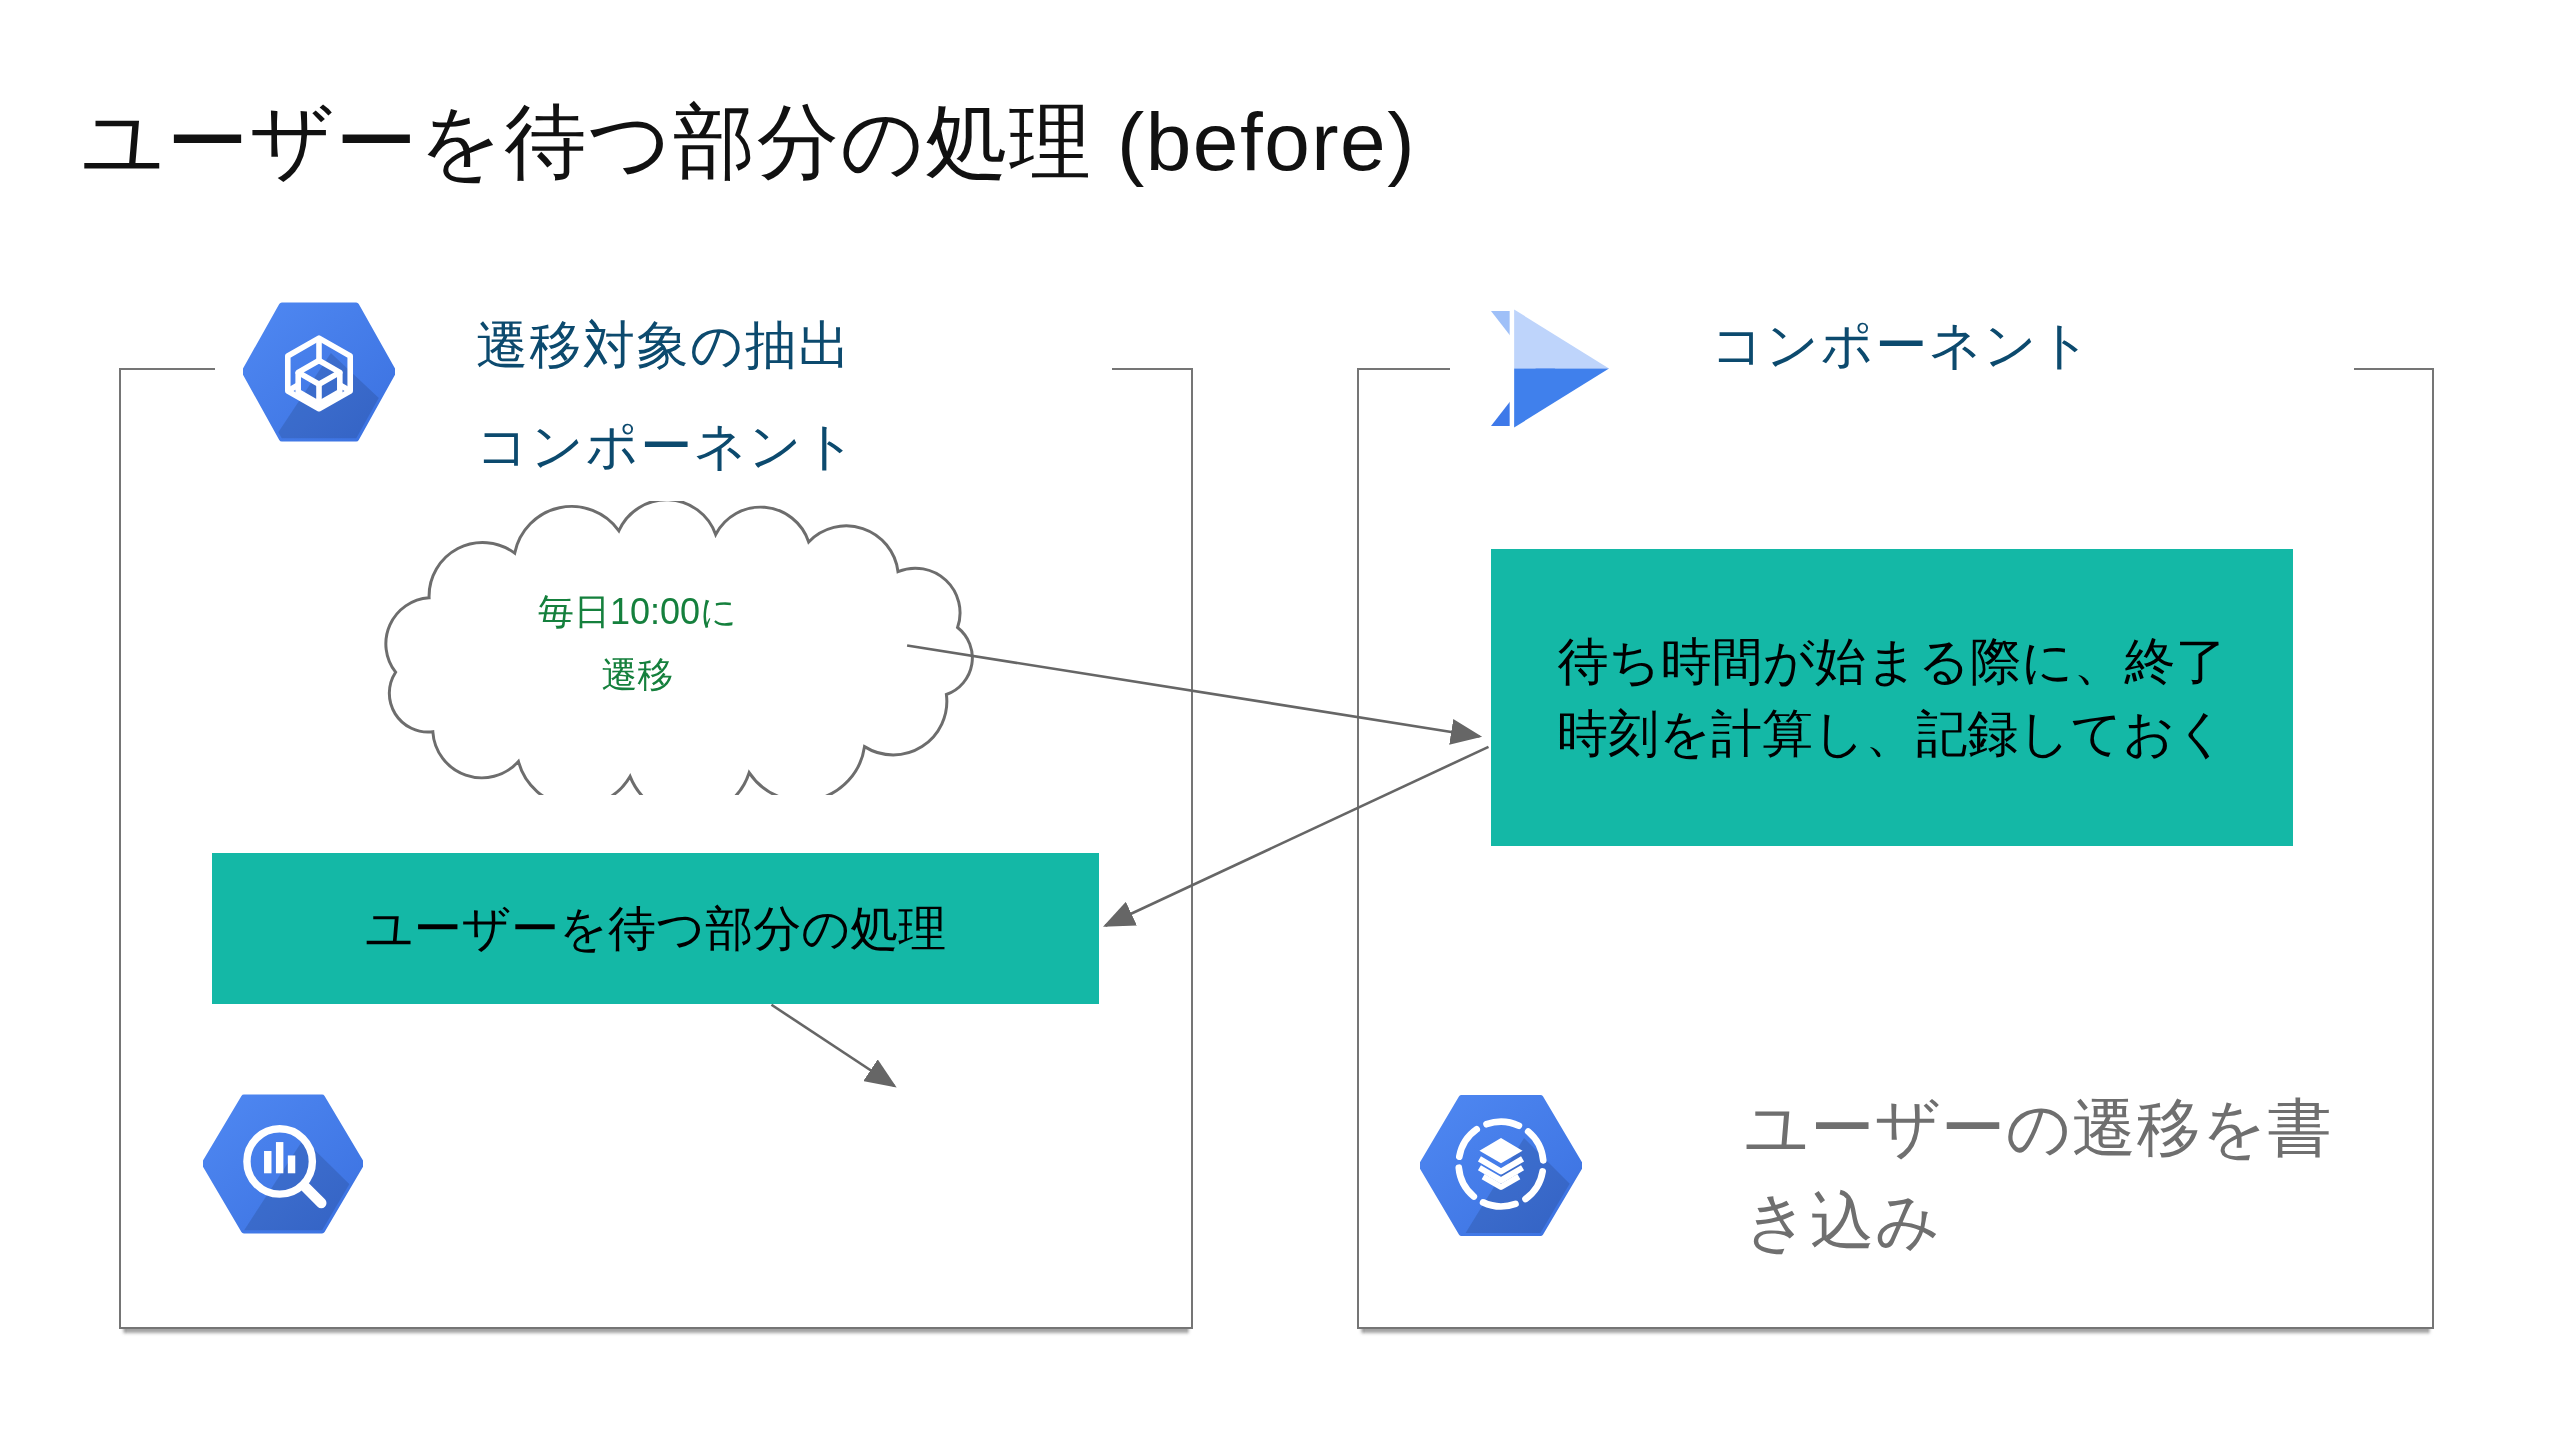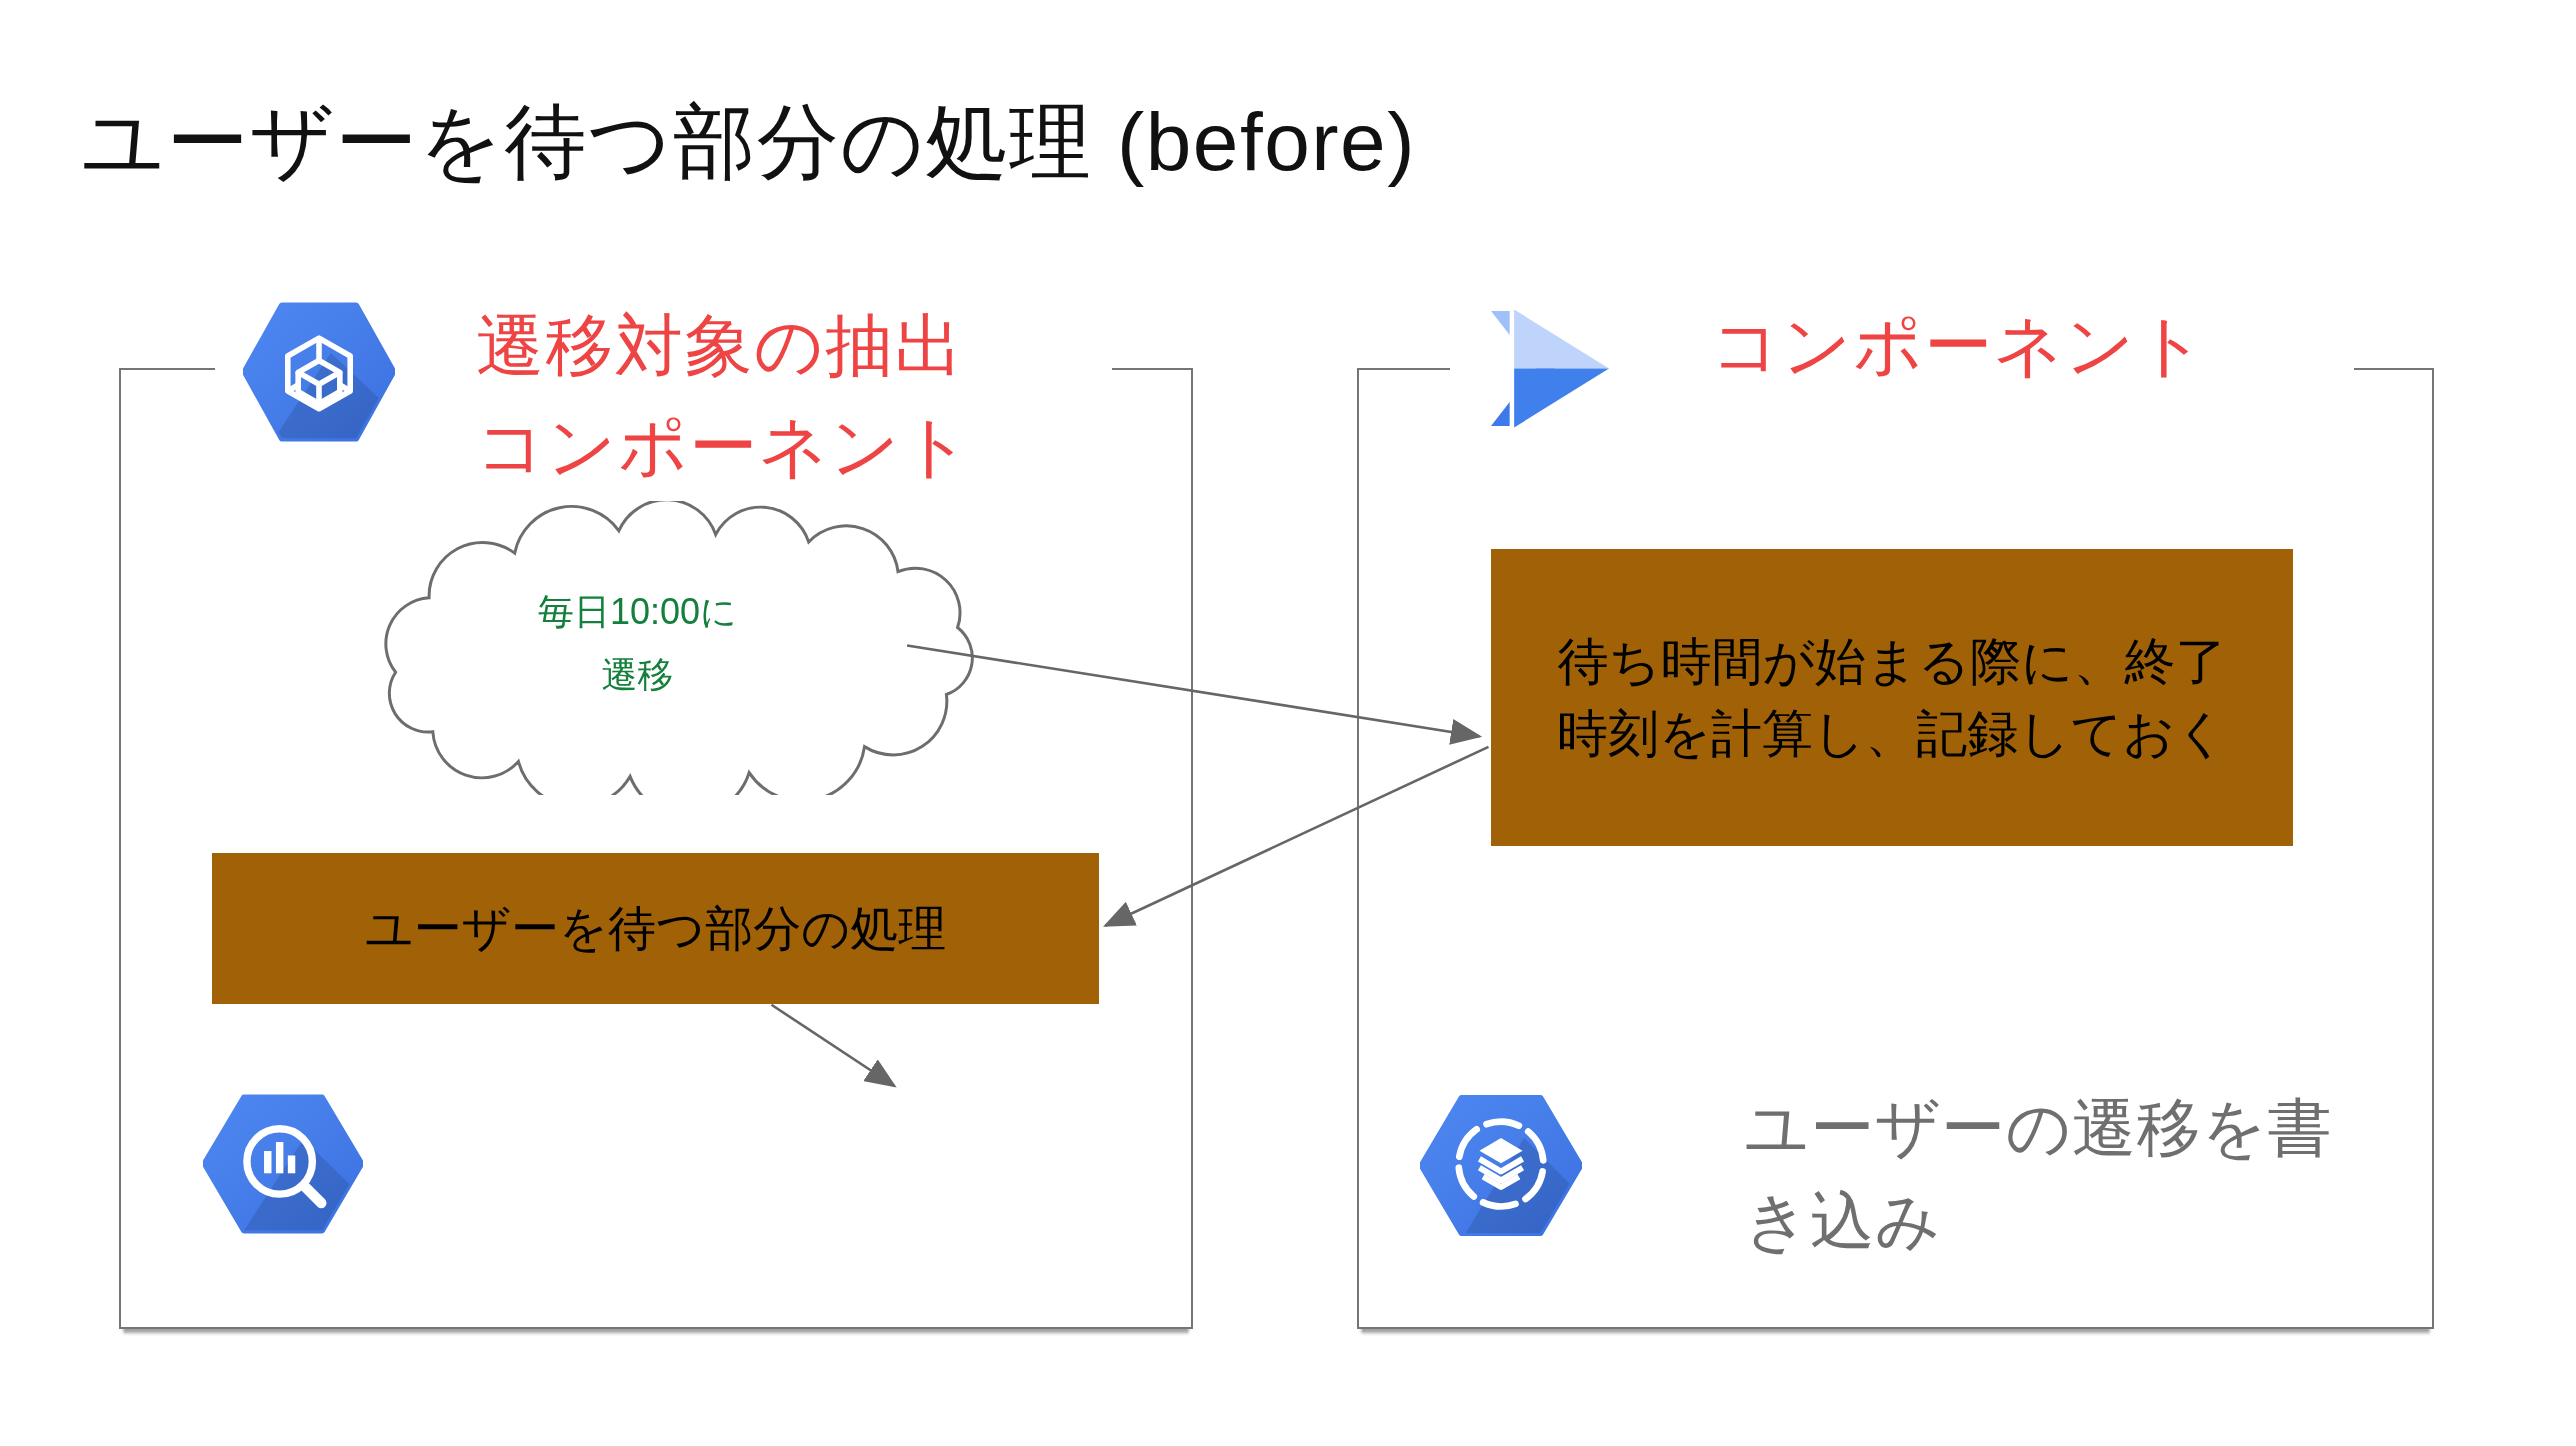--- a/index.html
+++ b/index.html
@@ -10,28 +10,28 @@
   .title{position:absolute;left:81px;top:88px;margin:0;font-size:82px;
          font-weight:400;color:#111;letter-spacing:1.5px;white-space:nowrap;}
   .panel{position:absolute;top:368px;height:961px;border:2.2px solid #757575;
          background:transparent;box-sizing:border-box;
          box-shadow:0 7.5px 3px -3.7px rgba(70,70,70,.55);}
   .panel-left{left:119px;width:1074px;}
   .panel-right{left:1357px;width:1077px;}
   .hdr-mask{position:absolute;top:282px;height:195px;background:#fff;}
   .hdr-mask-left{left:215px;width:897px;}
   .hdr-mask-right{left:1450px;width:904px;}
-  .hdr-text{position:absolute;font-size:68px;line-height:101px;color:#ef4444;
+  .hdr-text{position:absolute;font-size:52px;line-height:101px;color:#0c4a6e;
             white-space:nowrap;letter-spacing:1.5px;}
   .hdr-text-left{left:476px;top:295px;}
   .hdr-text-right{left:1711px;top:295px;}
   .cloud-svg{position:absolute;left:343px;top:501px;width:656px;height:294px;}
   .cloud-text{position:absolute;left:477px;top:580px;width:321px;text-align:center;
               font-size:36px;line-height:63px;color:#15803d;}
-  .note{position:absolute;background:#a16207;display:flex;flex-direction:column;
+  .note{position:absolute;background:#14b8a6;display:flex;flex-direction:column;
         align-items:center;justify-content:center;color:#000;}
   .note-left{left:212px;top:853px;width:887px;height:151px;font-size:48px;}
   .note-right{left:1491px;top:549px;width:802px;height:297px;font-size:51px;line-height:72px;}
   .note .ln{white-space:nowrap;}
   .foot-label{position:absolute;font-size:64px;line-height:93px;color:#6F6F6F;
               white-space:nowrap;letter-spacing:0.7px;}
   .foot-label-left{left:477px;top:1082px;}
   .foot-label-right{left:1744px;top:1082px;}
   .arrows{position:absolute;left:0;top:0;width:2576px;height:1446px;pointer-events:none;}
   svg{display:block;}

